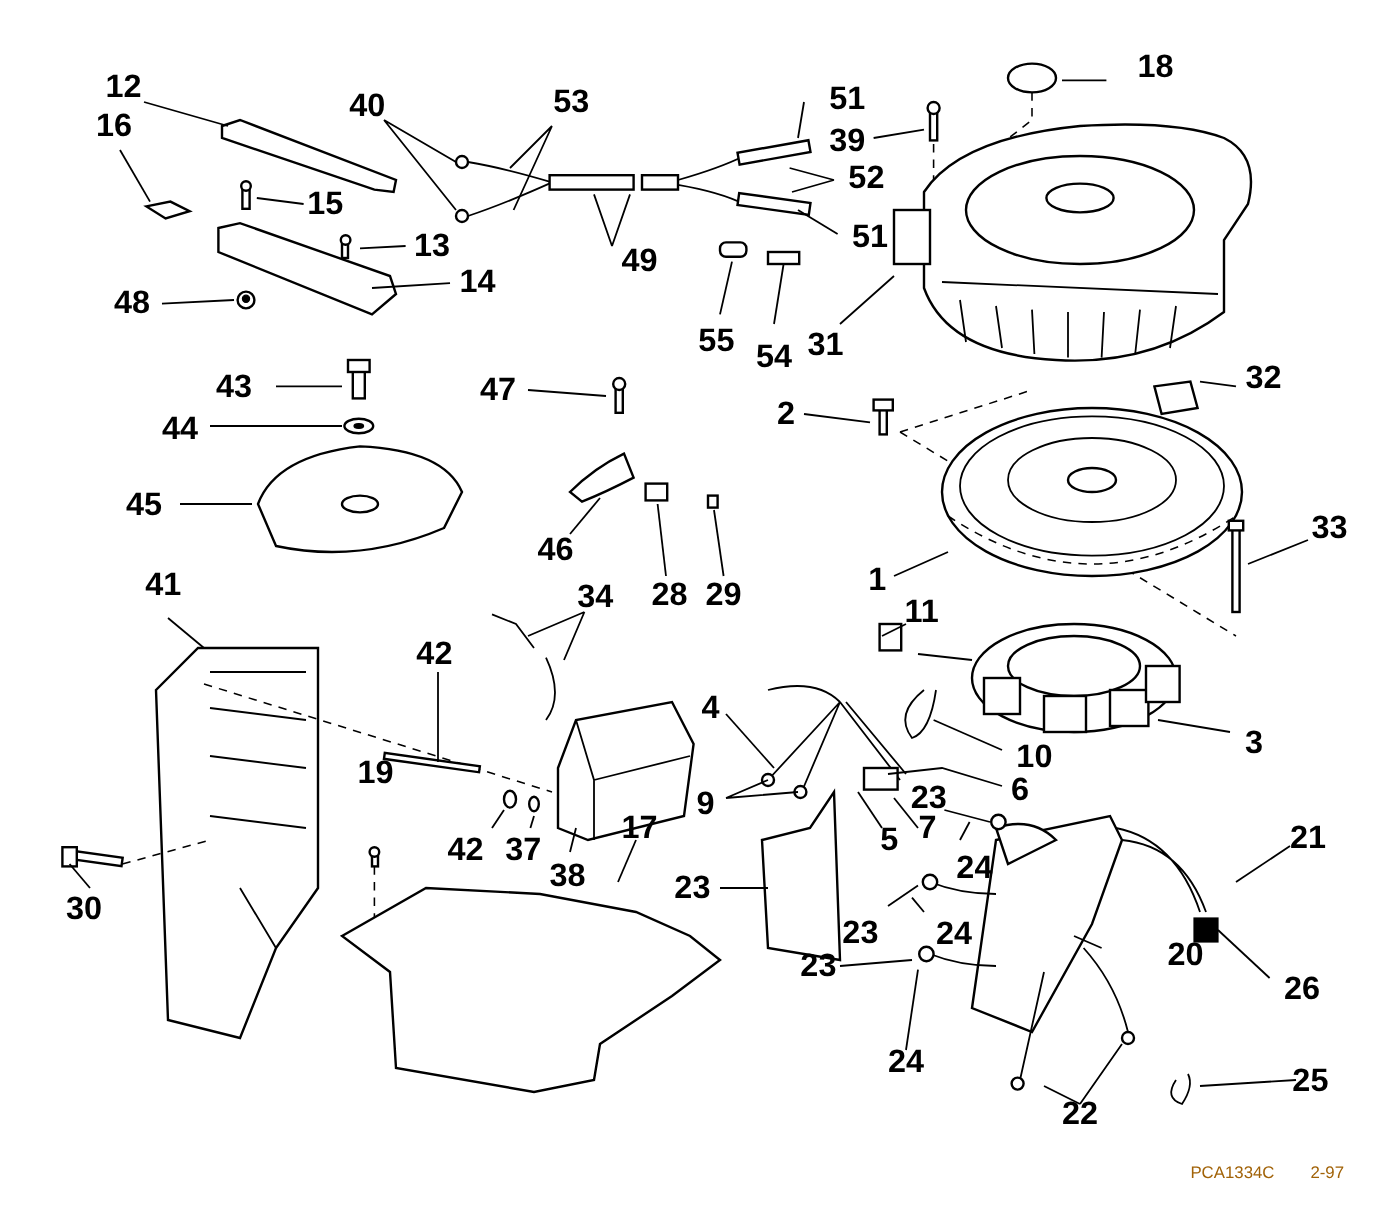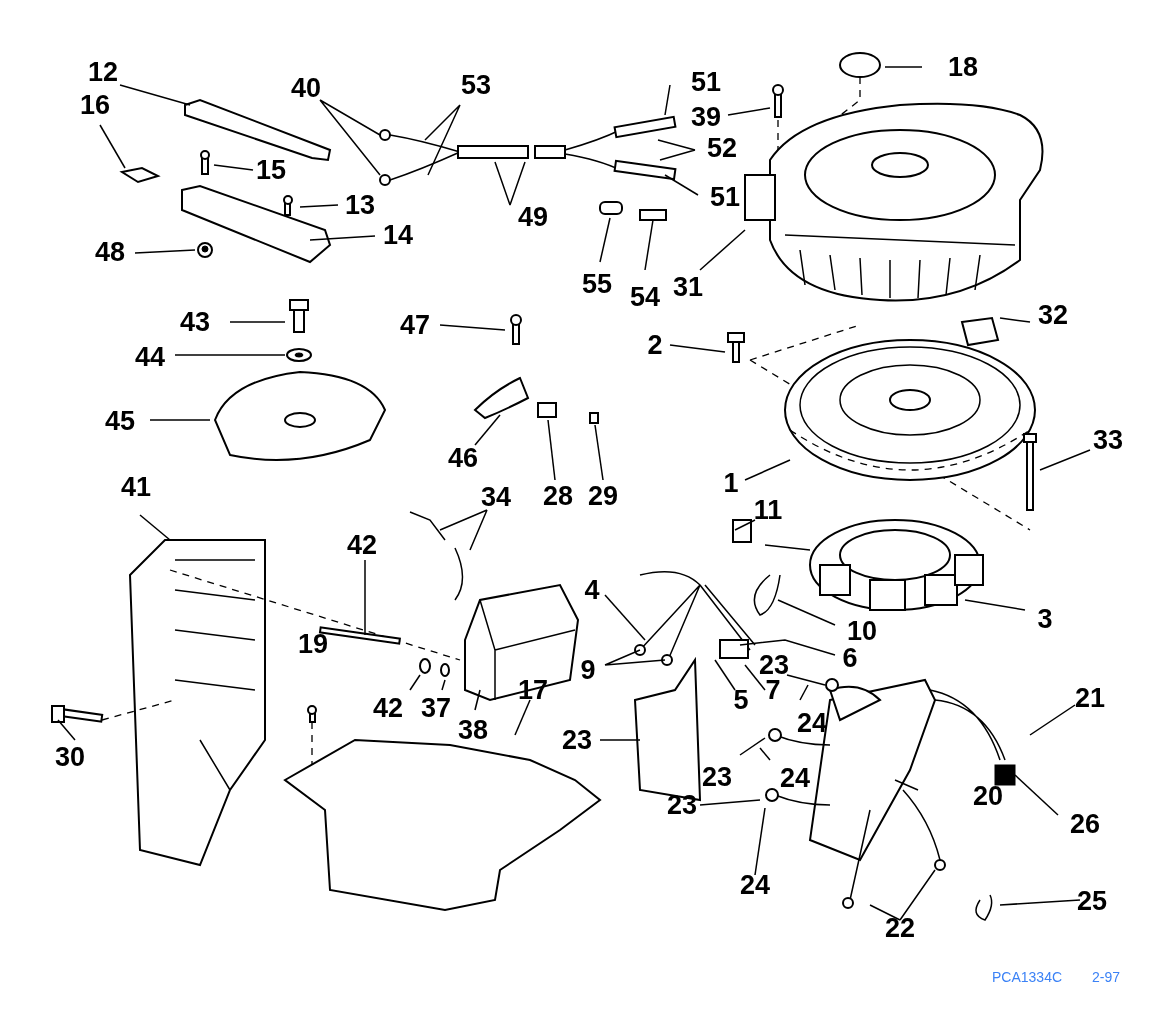--- a/index.html
+++ b/index.html
@@ -1,21 +1,21 @@
 <!DOCTYPE html>
 <html><head>
 <meta charset="utf-8">
 <style>
   html, body { margin:0; padding:0; background:#ffffff; }
   body { width:1164px; height:1024px; position:relative; overflow:hidden;
          font-family:"Liberation Sans", sans-serif; }
   #diagram { position:absolute; left:0; top:0; width:1164px; height:1024px; }
   .lbl { position:absolute; font-family:"Liberation Sans", sans-serif; font-weight:bold;
          font-size:27px; color:#000; line-height:1; transform:translate(-50%,-50%); white-space:nowrap; }
-  .footer { position:absolute; font-family:"Liberation Sans", sans-serif; font-size:14px; color:#3b82f6; }
+  .footer { position:absolute; font-family:"Liberation Sans", sans-serif; font-size:14px; color:#a16207; }
   svg .part { fill:#fff; stroke:#000; stroke-width:2; }
   svg .thin { fill:none; stroke:#000; stroke-width:1.5; }
   svg .lead { fill:none; stroke:#000; stroke-width:1.5; }
   svg .dash { fill:none; stroke:#000; stroke-width:1.3; stroke-dasharray:7 6; }
   svg .dark { fill:#000; stroke:#000; stroke-width:1; }
 </style>
 </head>
 <body>
 
 <div id="diagram">
@@ -300,21 +300,21 @@
 <div class="lbl" style="left:306px;top:88px">40</div>
 <div class="lbl" style="left:476px;top:85px">53</div>
 <div class="lbl" style="left:533px;top:217px">49</div>
 <div class="lbl" style="left:706px;top:82px">51</div>
 <div class="lbl" style="left:706px;top:117px">39</div>
 <div class="lbl" style="left:722px;top:148px">52</div>
 <div class="lbl" style="left:725px;top:197px">51</div>
 <div class="lbl" style="left:597px;top:284px">55</div>
 <div class="lbl" style="left:645px;top:297px">54</div>
 <div class="lbl" style="left:688px;top:287px">31</div>
-<div class="lbl" style="left:963px;top:67px">18</div>
+<div class="lbl" style="left:963px;top:56px">18</div>
 <div class="lbl" style="left:195px;top:322px">43</div>
 <div class="lbl" style="left:150px;top:357px">44</div>
 <div class="lbl" style="left:120px;top:421px">45</div>
 <div class="lbl" style="left:415px;top:325px">47</div>
 <div class="lbl" style="left:463px;top:458px">46</div>
 <div class="lbl" style="left:558px;top:496px">28</div>
 <div class="lbl" style="left:603px;top:496px">29</div>
 <div class="lbl" style="left:655px;top:345px">2</div>
 <div class="lbl" style="left:1053px;top:315px">32</div>
 <div class="lbl" style="left:1108px;top:440px">33</div>

